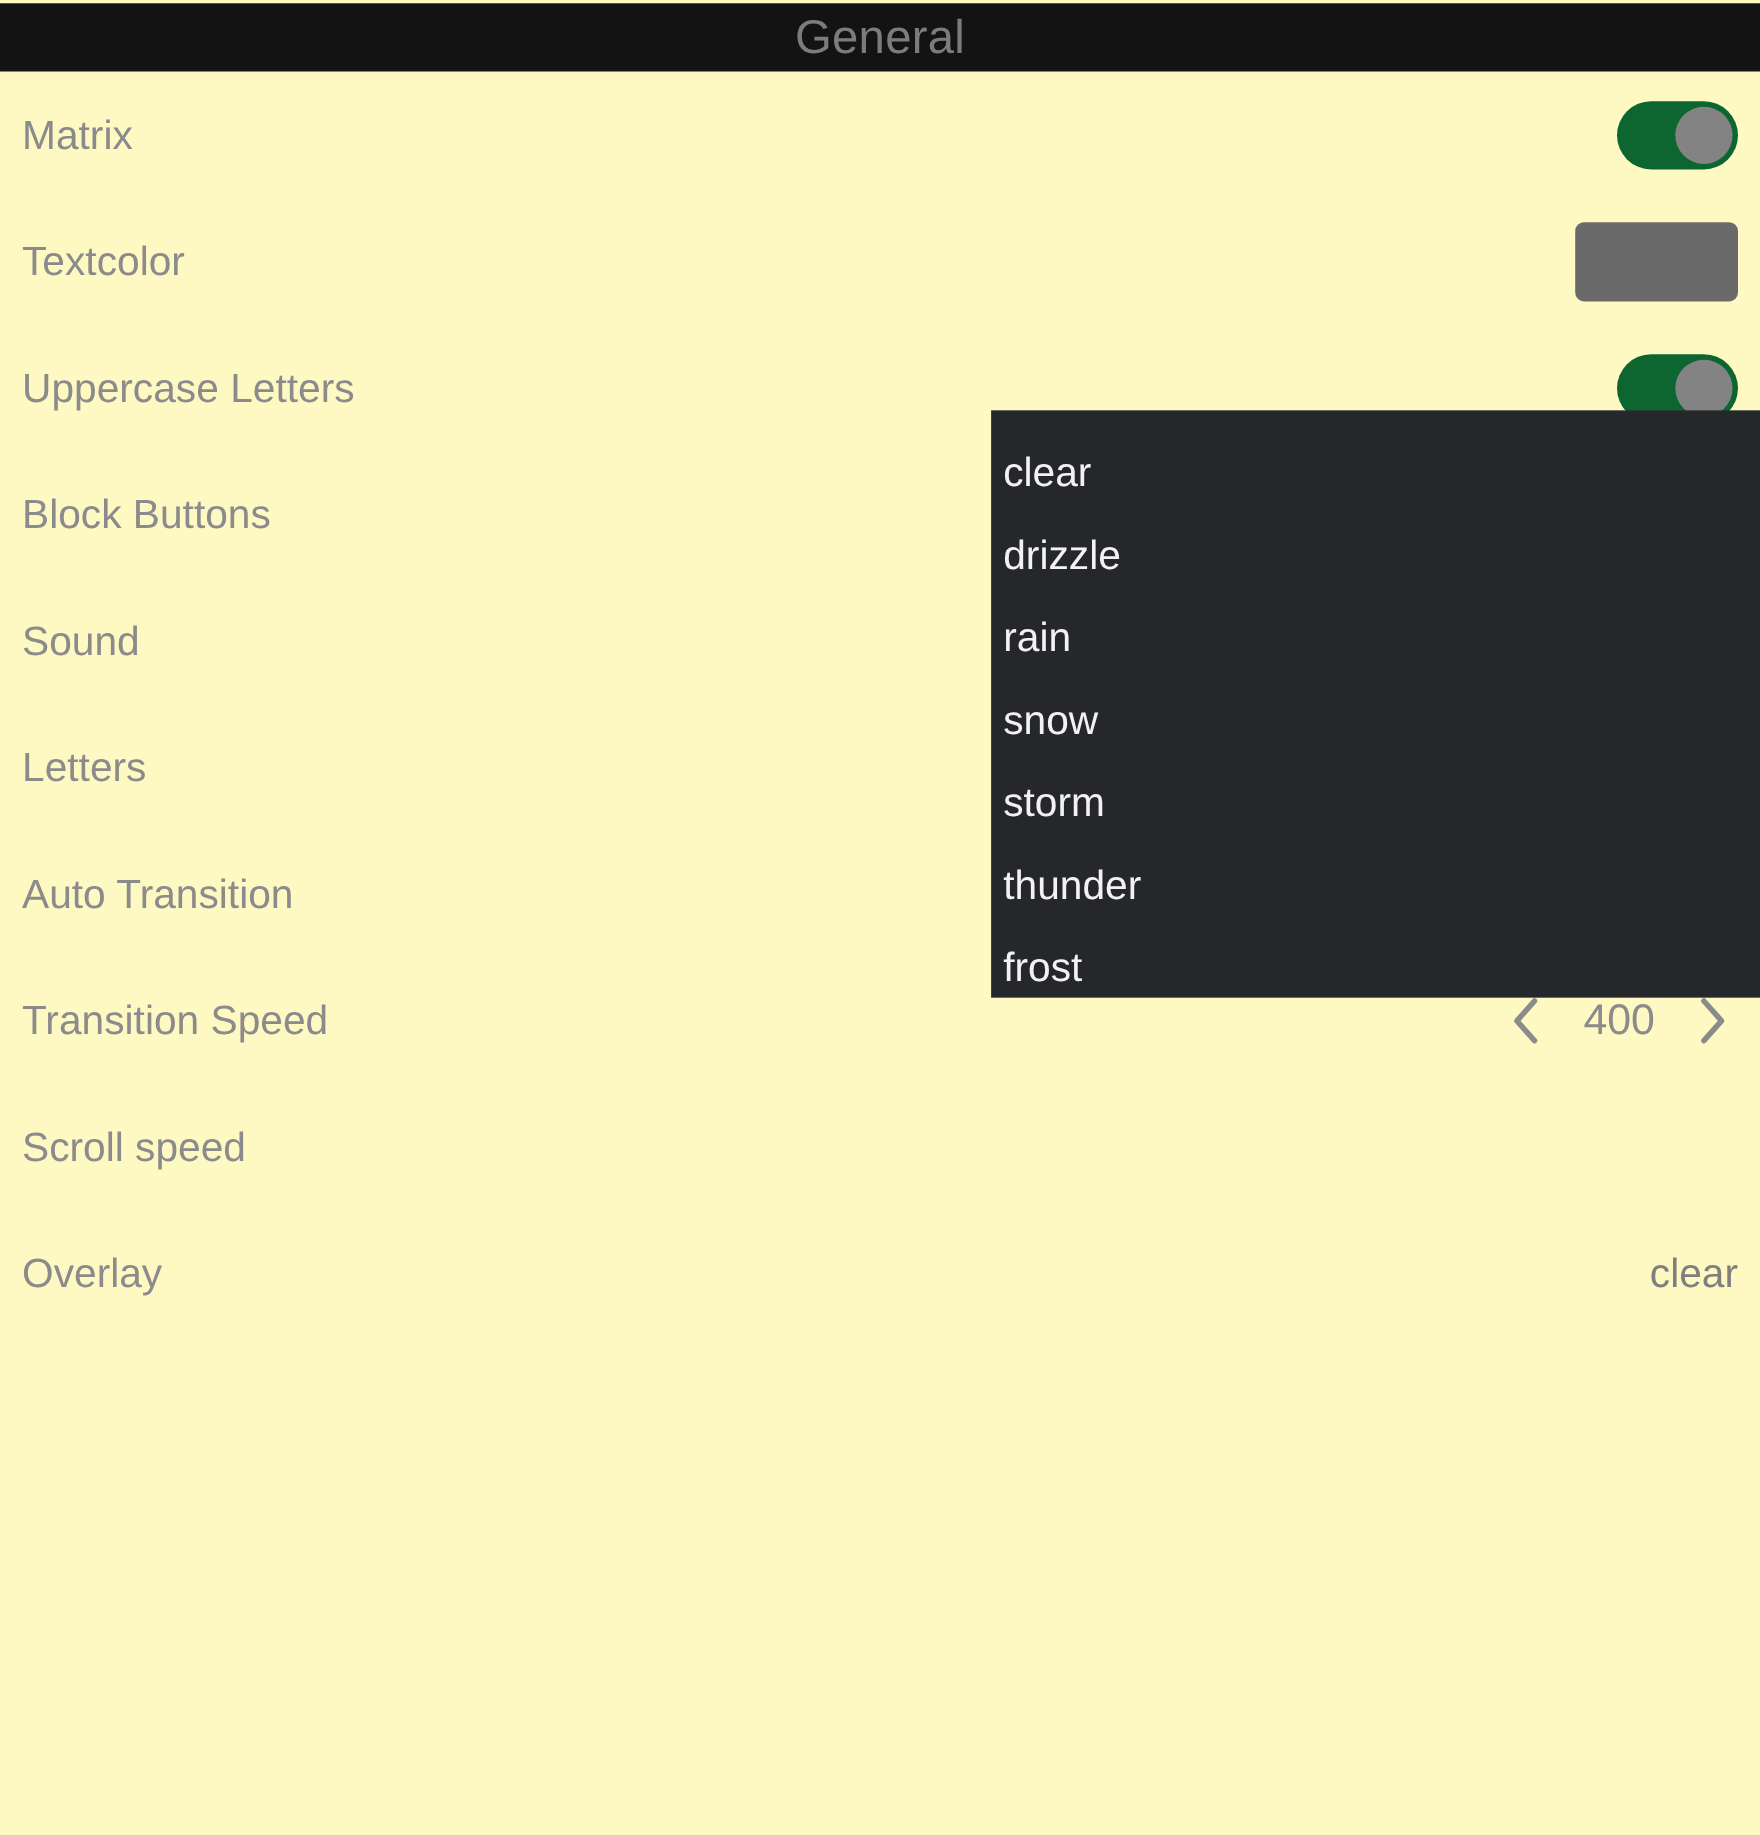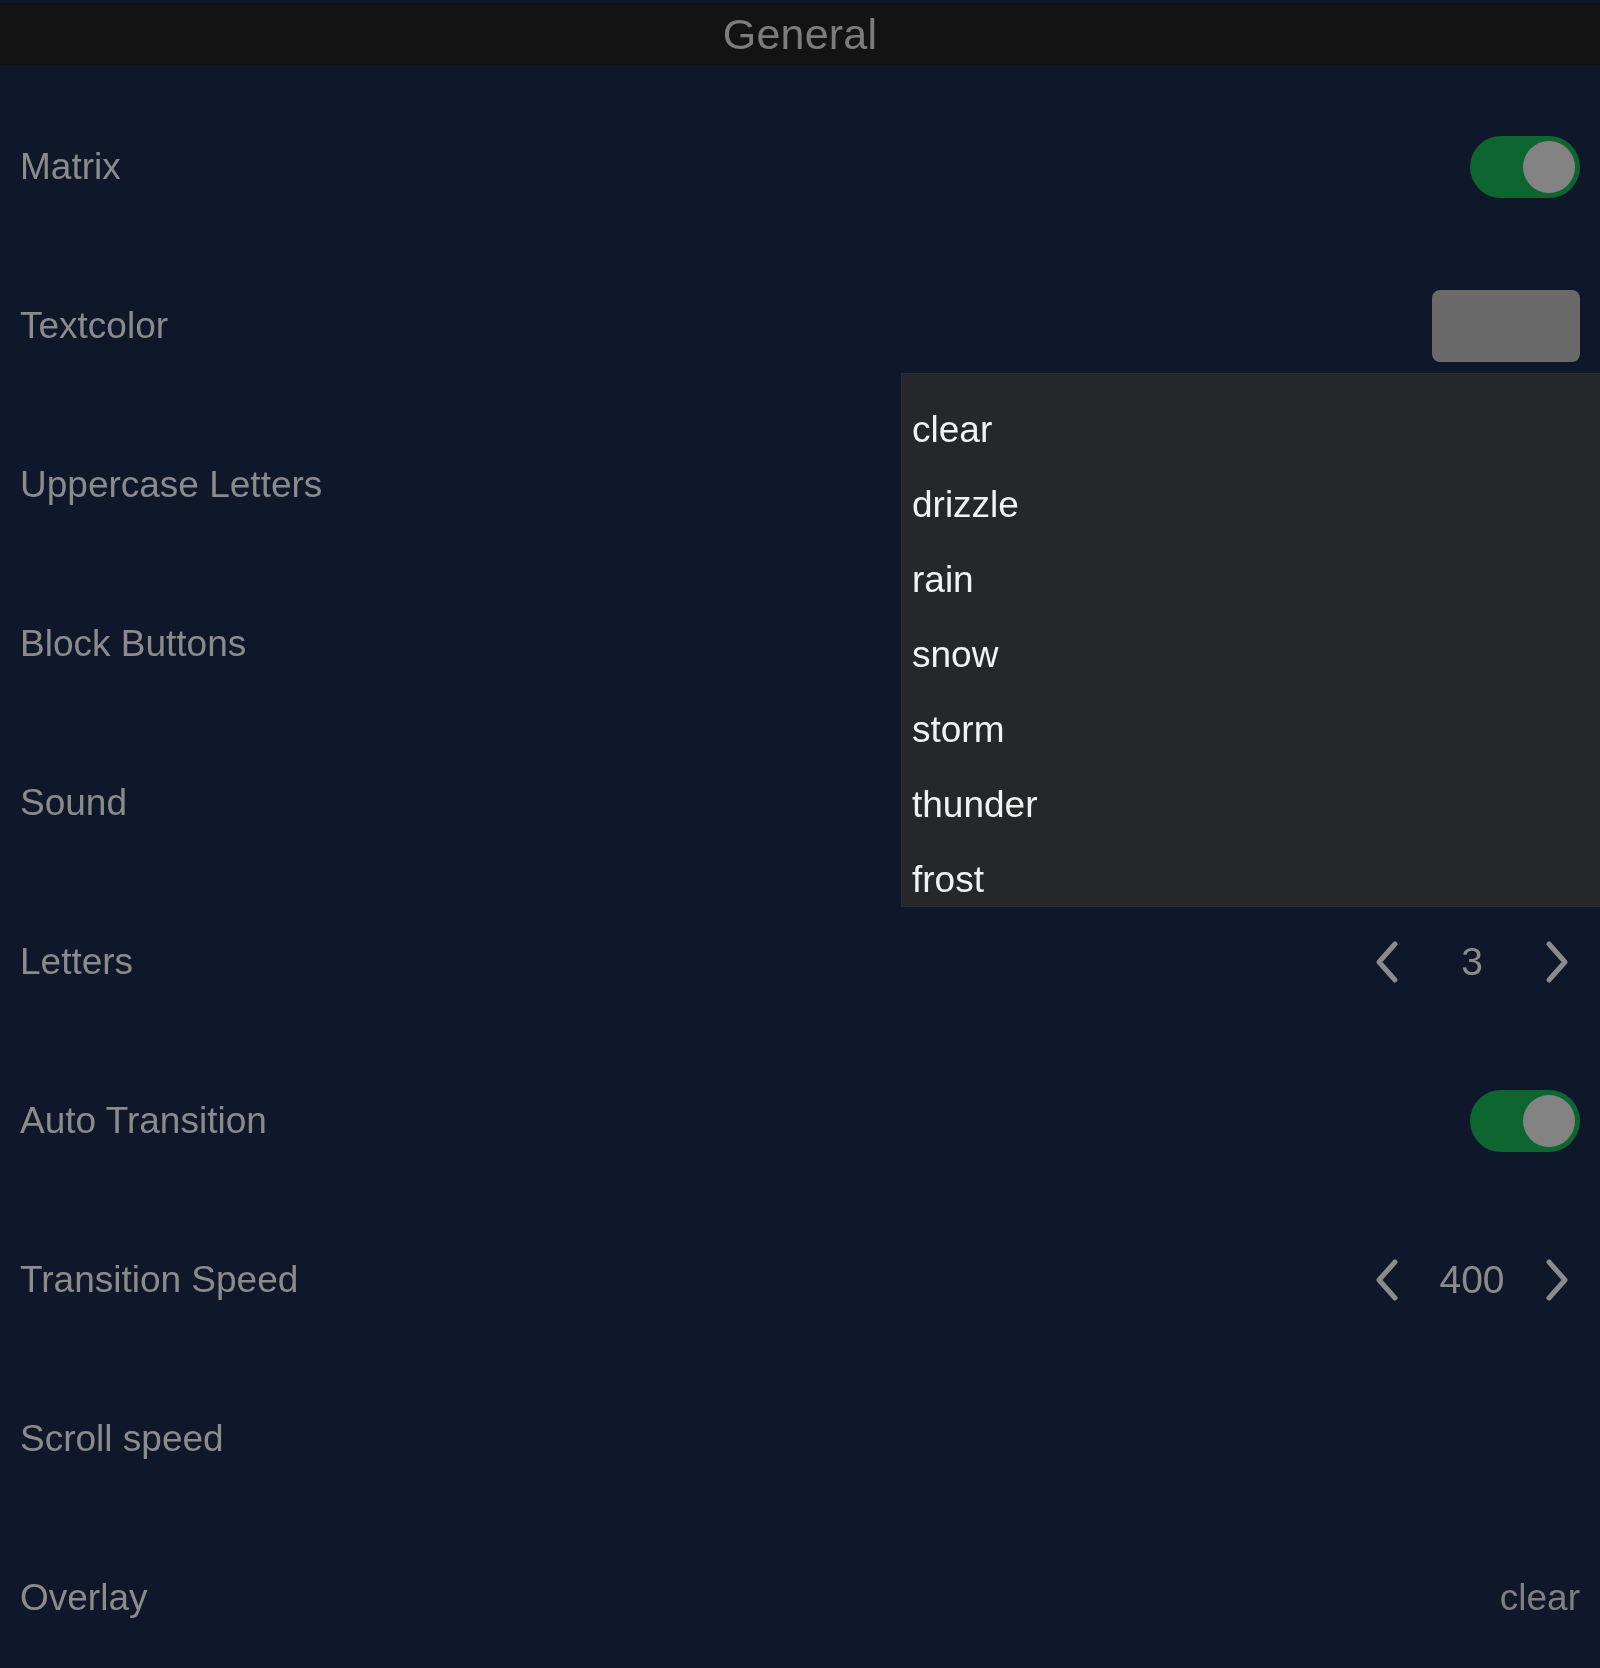--- a/index.html
+++ b/index.html
@@ -13,21 +13,21 @@
     height: 1668px;
     overflow: hidden;
     font-family: "Liberation Sans", sans-serif;
     -webkit-font-smoothing: antialiased;
   }
 
   .screen {
     position: relative;
     width: 1600px;
     height: 1668px;
-    background: #0f172a;
+    background: #fef9c3;
   }
 
   
   .titlebar {
     position: absolute;
     left: 0;
     top: 3px;
     width: 1600px;
     height: 62px;
     background: #131313;
@@ -52,21 +52,20 @@
     height: 1603px;
   }
 
   .row {
     position: relative;
     height: 115px;
     display: flex;
     align-items: center;
     padding: 0 20px;
     box-sizing: border-box;
-    margin-top: 44px;
   }
   .row-label {
     font-size: 37px;
     color: #8b8b8b;
     font-weight: 400;
     line-height: 1;
     white-space: nowrap;
   }
   .row-control {
     margin-left: auto;

